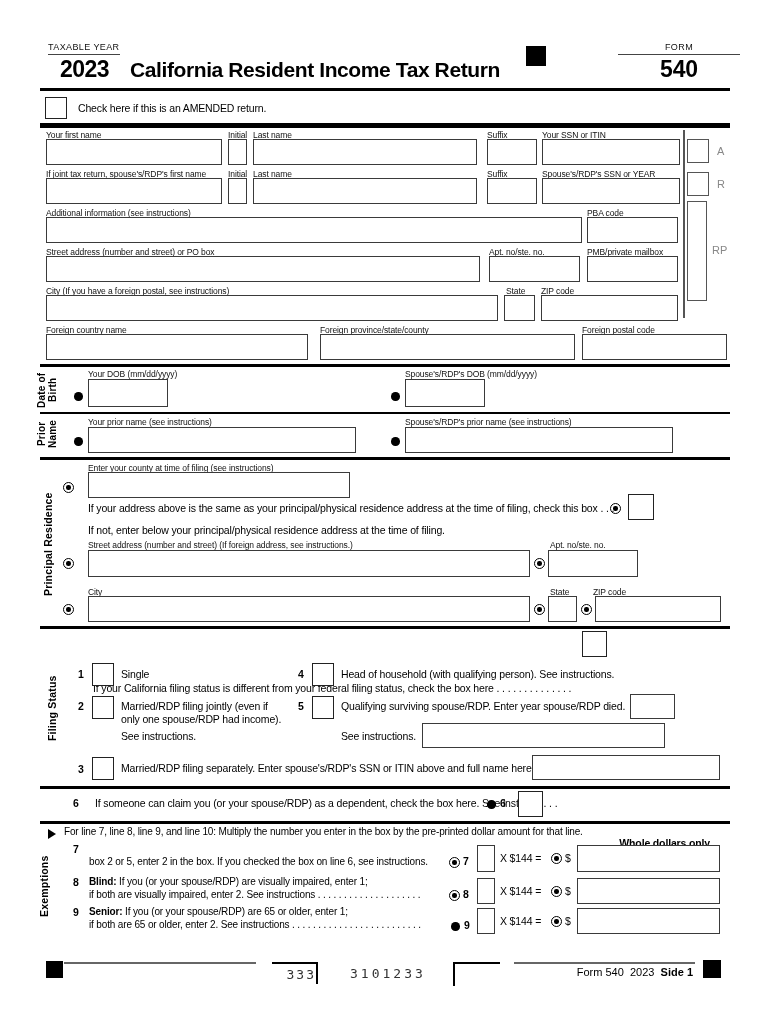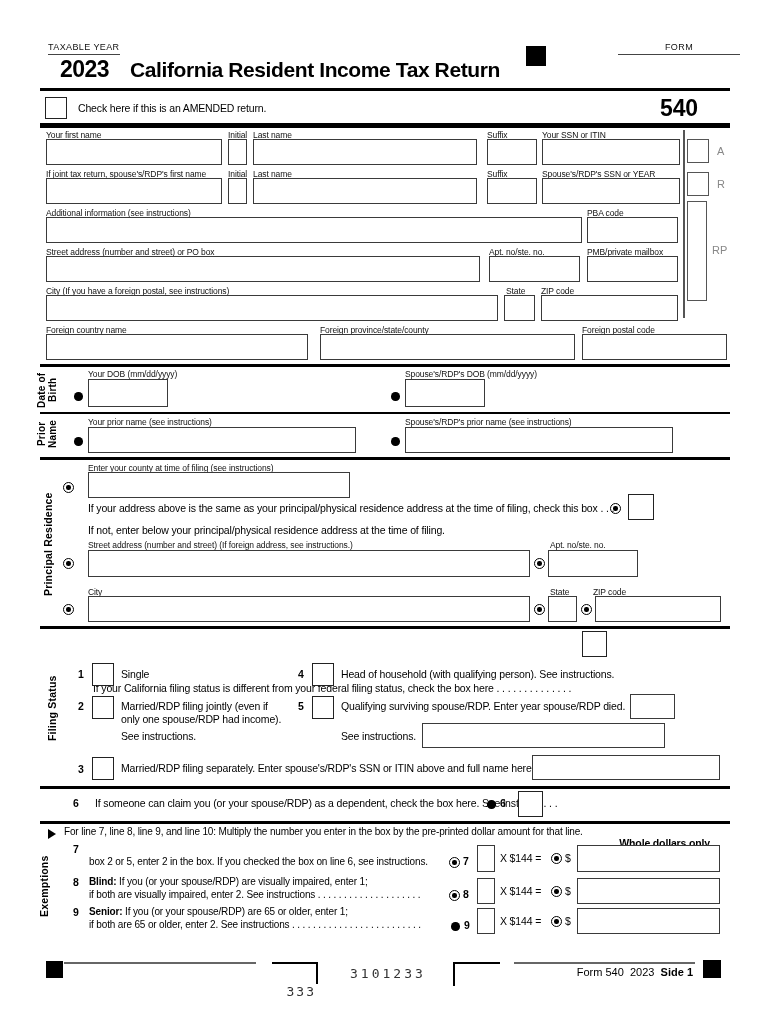--- a/index.html
+++ b/index.html
@@ -30,21 +30,21 @@
 </head>
 <body>
 
 <div class="page">
 
   <div class="lbl" style="left:48px;top:42px;font-size:9px;letter-spacing:0.4px;border-bottom:1.5px solid #444;padding-bottom:2px;">TAXABLE YEAR</div>
   <div class="txt b" style="left:60px;top:56px;font-size:23px;letter-spacing:-0.5px;">2023</div>
   <div class="txt b" style="left:130px;top:58px;font-size:21px;letter-spacing:-0.4px;">California Resident Income Tax Return</div>
   <div class="sq" style="left:526px;top:46px;width:20px;height:20px;"></div>
   <div class="lbl" style="left:618px;top:42px;width:122px;font-size:9px;letter-spacing:0.4px;text-align:center;border-bottom:1.5px solid #444;padding-bottom:2px;">FORM</div>
-  <div class="txt b" style="left:618px;top:56px;width:122px;font-size:23px;text-align:center;margin-top:39px;">540</div>
+  <div class="txt b" style="left:618px;top:56px;width:122px;font-size:23px;text-align:center;">540</div>
   <div class="rule" style="left:40px;top:88px;width:690px;height:3px;"></div>
 
   <div class="cbx" style="left:45px;top:97px;width:22px;height:22px;"></div>
   <div class="txt" style="left:78px;top:102px;">Check here if this is an AMENDED return.</div>
   <div class="rule" style="left:40px;top:123px;width:690px;height:4.5px;"></div>
 
   <div class="grule" style="left:683px;top:130px;width:1.5px;height:188px;"></div>
 
   <div class="lbl" style="left:46px;top:130px;">Your first name</div>
   <div class="lbl" style="left:228px;top:130px;">Initial</div>
@@ -225,21 +225,21 @@
   <div class="txt b" style="left:464px;top:919px;">9</div>
   <div class="box" style="left:477px;top:908px;width:18px;height:26px;"></div>
   <div class="txt" style="left:500px;top:915px;">X  $144 =</div>
   <div class="bullseye" style="left:551px;top:916px;"></div>
   <div class="txt" style="left:565px;top:915px;">$</div>
   <div class="box" style="left:577px;top:908px;width:143px;height:26px;"></div>
 
   <div class="sq" style="left:46px;top:961px;width:17px;height:17px;"></div>
   <div class="rule" style="left:64px;top:962px;width:192px;height:1.5px;background:#666;"></div>
   <div class="abs mono" style="left:272px;top:962px;width:46px;height:22px;border-top:2.5px solid #000;border-right:2.5px solid #000;
-       font-size:13px;letter-spacing:2px;text-align:right;padding-top:20px;box-sizing:border-box;color:#333;">333</div>
+       font-size:13px;letter-spacing:2px;text-align:right;padding-top:3px;box-sizing:border-box;color:#333;">333</div>
   <div class="abs mono" style="left:350px;top:966px;font-size:13px;letter-spacing:3px;color:#333;">3101233</div>
   <div class="abs" style="left:453px;top:962px;width:45px;height:22px;border-top:2.5px solid #000;border-left:2.5px solid #000;"></div>
   <div class="rule" style="left:514px;top:962px;width:181px;height:1.5px;background:#666;"></div>
   <div class="abs rightalign" style="left:545px;top:966px;width:148px;font-size:11px;white-space:nowrap;">
     <span>Form 540</span>&nbsp;
     <span>2023</span>&nbsp;
     <span class="b">Side 1</span>
   </div>
   <div class="sq" style="left:703px;top:960px;width:18px;height:18px;"></div>
 

